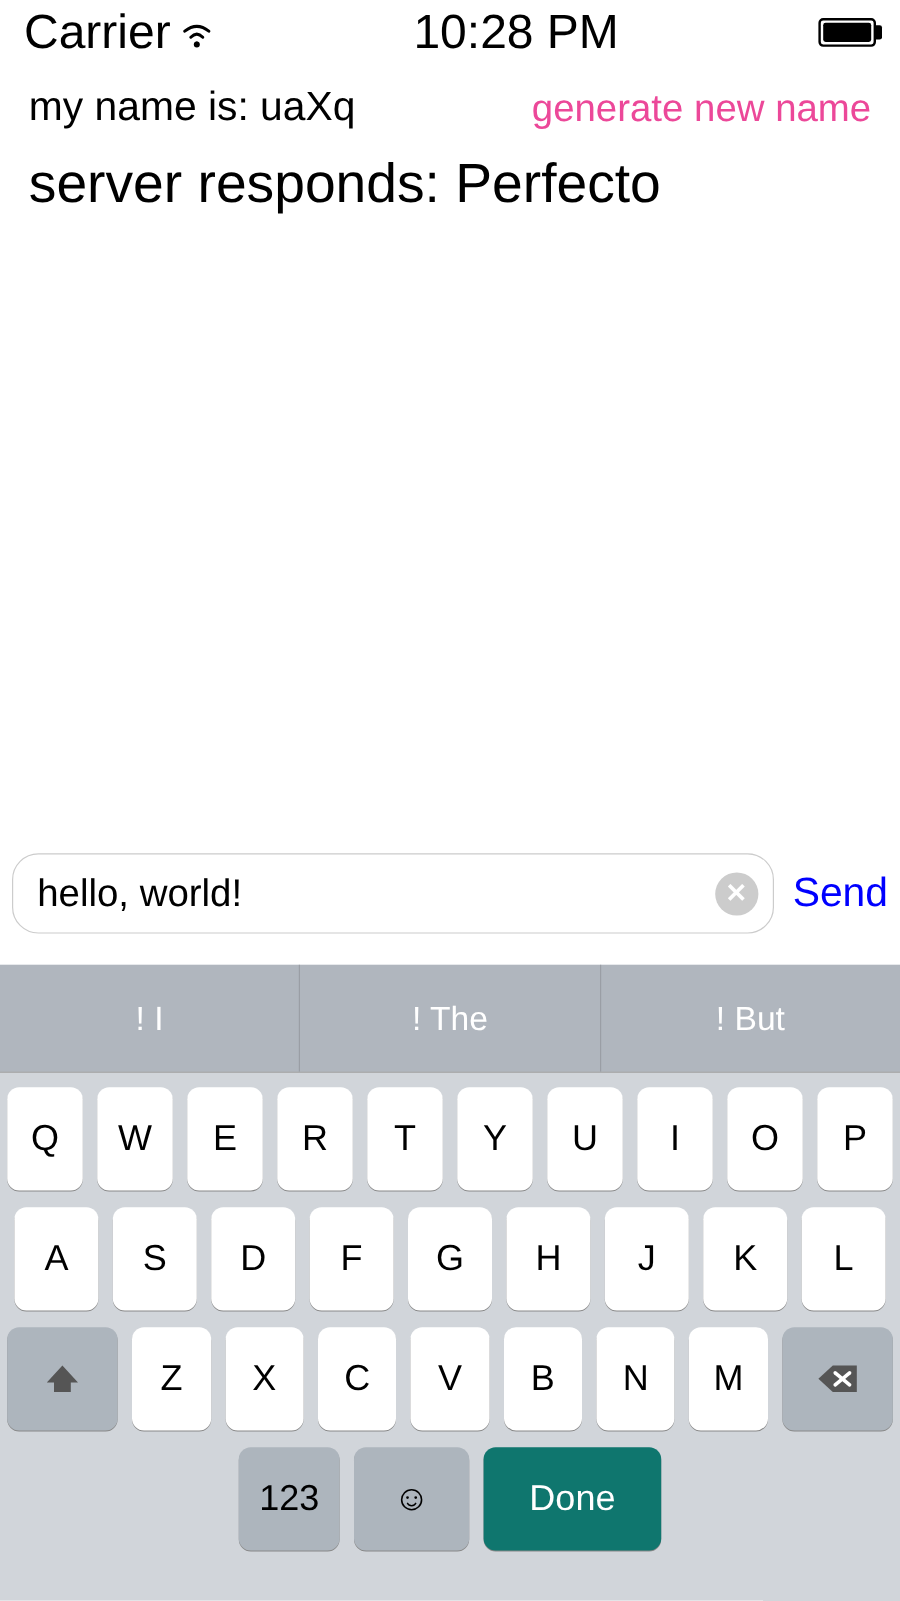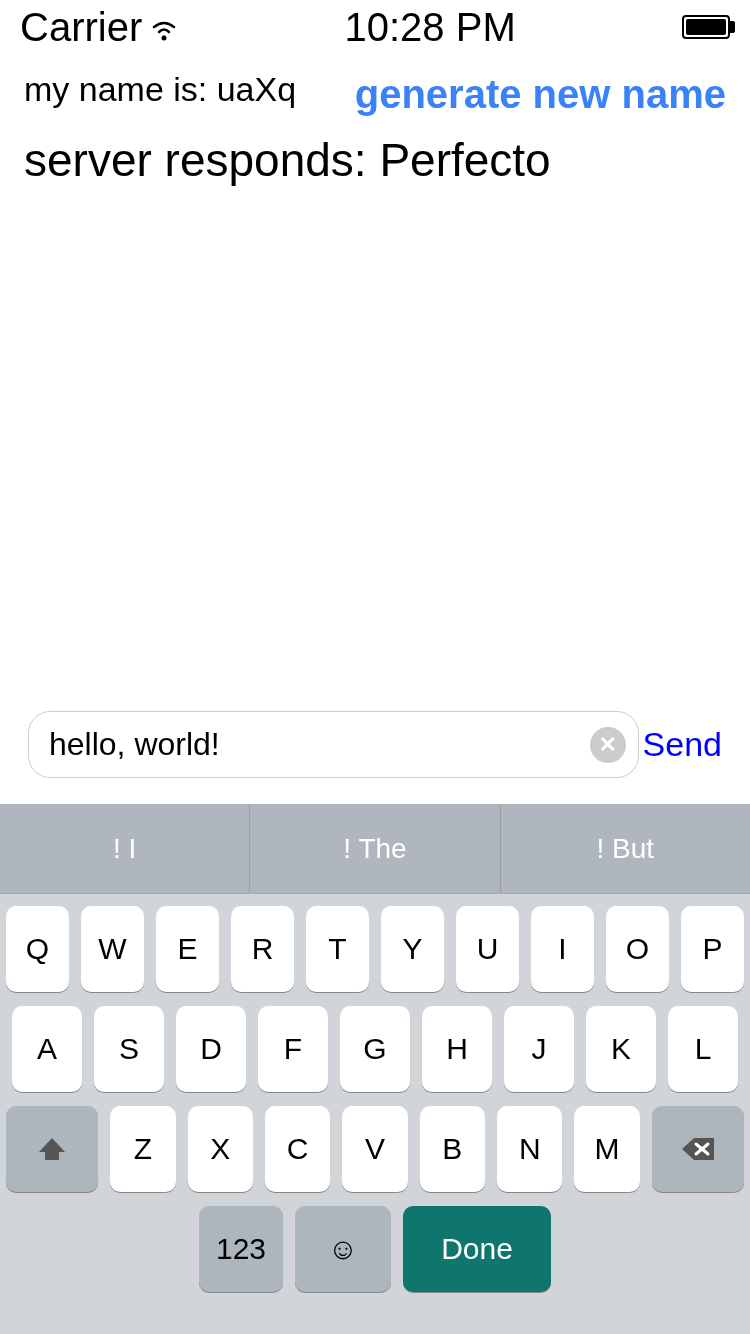--- a/index.html
+++ b/index.html
@@ -71,46 +71,46 @@
       margin-bottom: 16px;
     }
 
     .my-name-text {
       font-size: 34px;
       color: #000;
       font-weight: 400;
     }
 
     .generate-btn {
-      font-size: 40px;
-      color: #3b82f6;
+      font-size: 32px;
+      color: #ec4899;
       background: none;
       border: none;
       cursor: pointer;
-      font-weight: 700;
+      font-weight: 400;
       padding: 0;
       padding-top: 2px;
     }
 
     .server-responds-text {
       font-size: 46px;
       color: #000;
       font-weight: 400;
     }
 
     
     .input-area {
       position: absolute;
       bottom: 540px;
       left: 0;
       right: 0;
-      padding: 16px 28px;
-      display: flex;
-      align-items: center;
-      gap: 4px;
+      padding: 16px 10px;
+      display: flex;
+      align-items: center;
+      gap: 16px;
       background: #fff;
     }
 
     .text-input-wrapper {
       flex: 1;
       border: 1px solid #ccc;
       border-radius: 22px;
       padding: 14px 44px 14px 20px;
       position: relative;
       display: flex;

